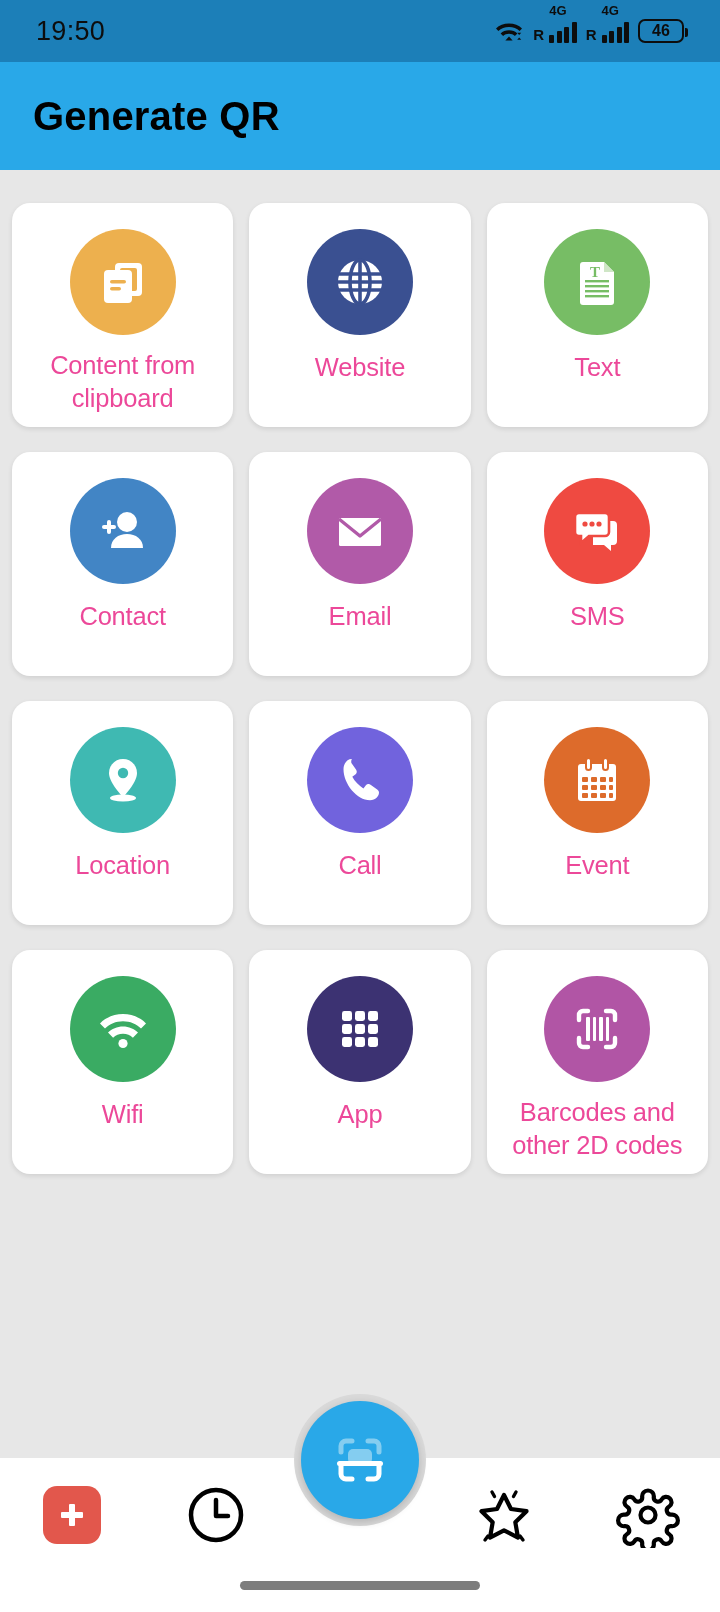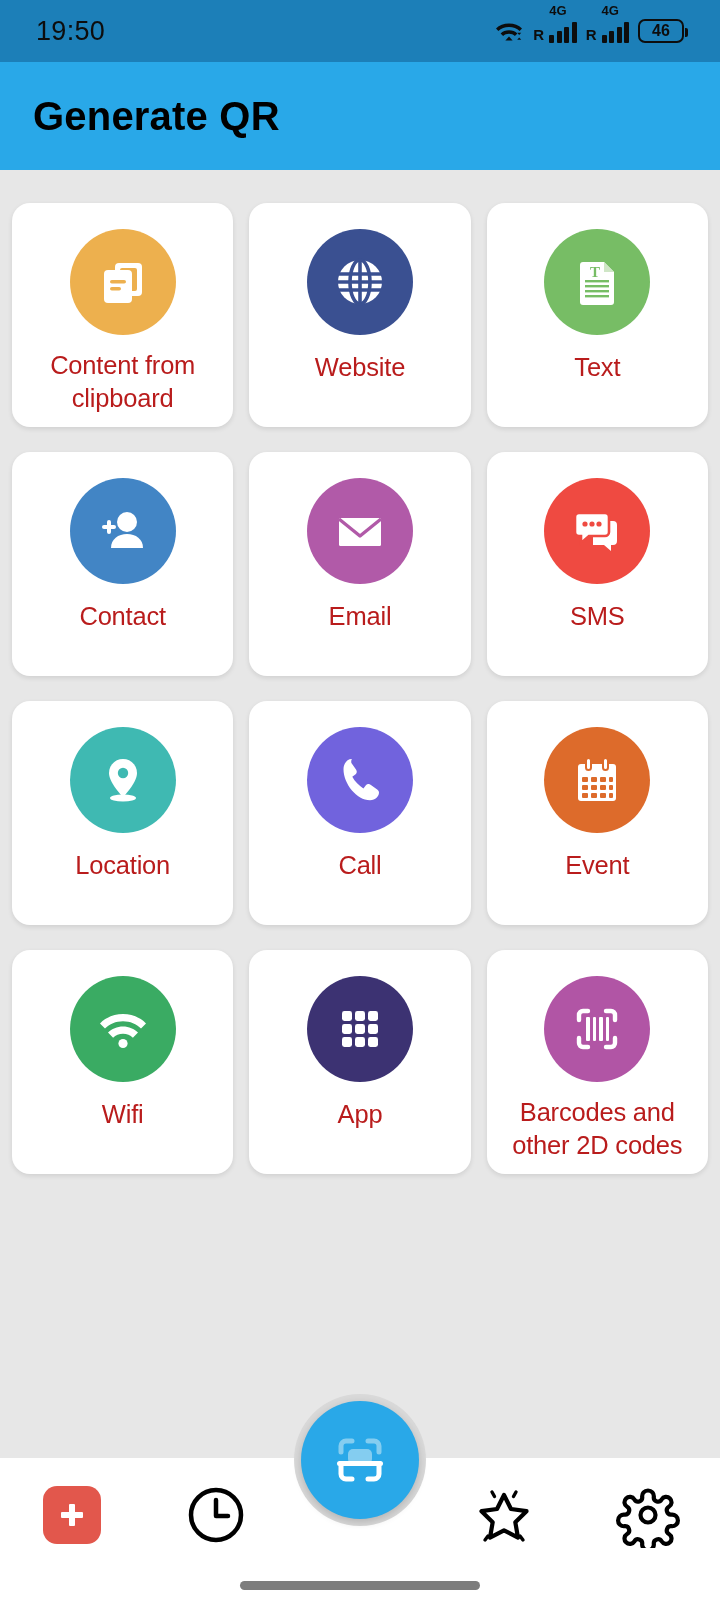--- a/index.html
+++ b/index.html
@@ -60,21 +60,21 @@
     background: #ffffff; border-radius: 18px; height: 224px;
     display: flex; flex-direction: column; align-items: center; justify-content: flex-start;
     padding-top: 26px;
     box-shadow: 0 2px 5px rgba(0,0,0,.10);
   }
   .icon-circle {
     width: 106px; height: 106px; border-radius: 50%;
     display: flex; align-items: center; justify-content: center; flex: 0 0 auto;
   }
   .card-label {
-    margin-top: 16px; font-size: 25.5px; color: #b91c1c; text-align: center;
+    margin-top: 16px; font-size: 25.5px; color: #ec4899; text-align: center;
     line-height: 1.28; padding: 0 14px; letter-spacing: -.2px;
   }
   .card.two-line .card-label { margin-top: 14px; }
 
   svg { display: block; }
 
   
   .nav-bar {
     position: absolute; left: 0; bottom: 0; width: 720px; height: 154px;
     background: #ffffff;

